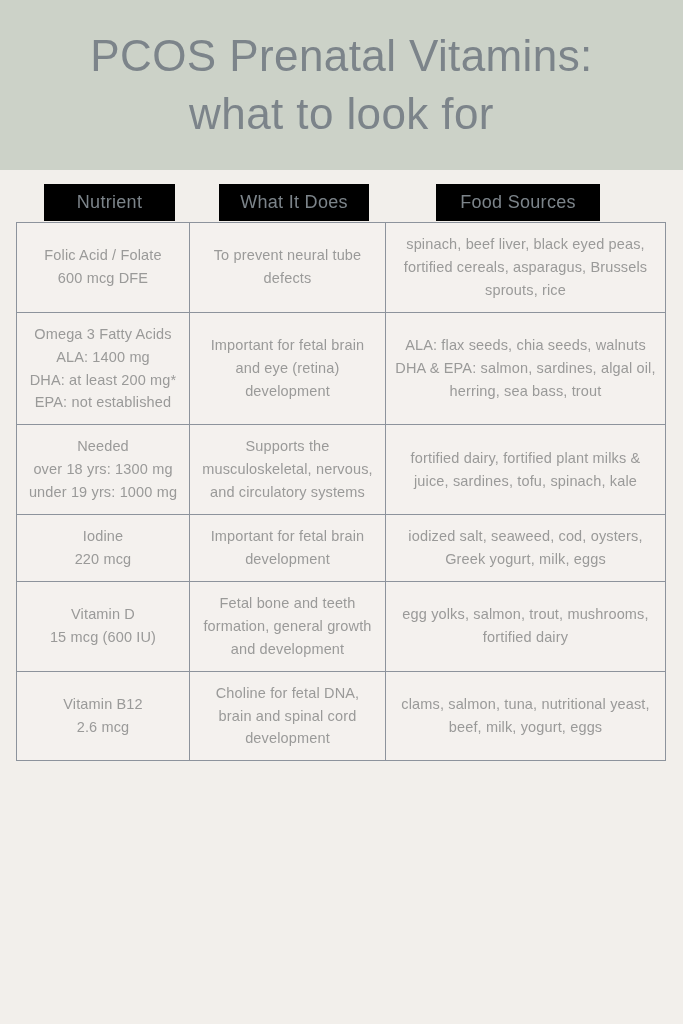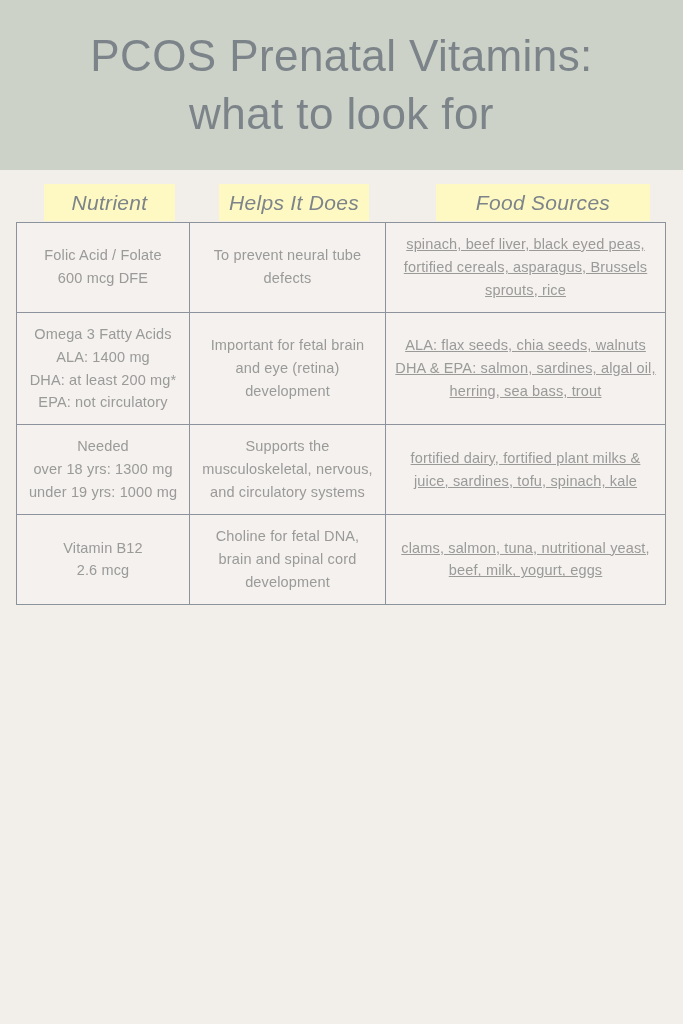--- a/index.html
+++ b/index.html
@@ -39,33 +39,32 @@
   
   .col-heads {
     position: relative;
     height: 52px;
     background: #f2efeb;
   }
   .pill {
     position: absolute;
     top: 14px;
     height: 37px;
-    background: #fef9c3;
+    background: #000000;
     color: #7c848a;
-    font-size: 21px;
+    font-size: 18px;
     font-weight: 300;
     letter-spacing: 0.3px;
     display: flex;
     align-items: center;
     justify-content: center;
-    font-style: italic;
   }
   .pill-nutrient   { left: 44px;  width: 131px; }
   .pill-does       { left: 219px; width: 150px; }
-  .pill-sources    { left: 436px; width: 214px; }
+  .pill-sources    { left: 436px; width: 164px; }
 
   
   .table-wrap {
     padding: 0 16px;
     box-sizing: border-box;
     background: #f2efeb;
   }
   table.vit {
     border-collapse: collapse;
     width: 594px;
@@ -80,75 +79,91 @@
     font-weight: 300;
     line-height: 1.58;
     letter-spacing: 0.15px;
     text-align: center;
     vertical-align: middle;
     padding: 10px 8px;
     box-sizing: border-box;
   }
   td.c-nutrient { width: 173px; }
   td.c-does     { width: 196px; }
-  td.c-sources  { width: 280px; text-decoration: underline; }
+  td.c-sources  { width: 280px; }
 
   td.c-sources { padding-left: 12px; padding-right: 12px; }
 
   .cell-line { display: block; }
 </style>
 </head>
 <body>
 
 <div class="hero">
   <div class="hero-line">PCOS Prenatal Vitamins:</div>
   <div class="hero-line">what to look for</div>
 </div>
 
 <div class="col-heads">
   <div class="pill pill-nutrient">Nutrient</div>
-  <div class="pill pill-does">Helps It Does</div>
+  <div class="pill pill-does">What It Does</div>
   <div class="pill pill-sources">Food Sources</div>
 </div>
 
 <div class="table-wrap">
   <table class="vit">
     <tbody>
         <tr>
           <td class="c-nutrient">
             <span class="cell-line">Folic Acid / Folate</span>
             <span class="cell-line">600 mcg DFE</span>
           </td>
           <td class="c-does">To prevent neural tube defects</td>
           <td class="c-sources">spinach, beef liver, black eyed peas, fortified cereals, asparagus, Brussels sprouts, rice</td>
         </tr>
         <tr>
           <td class="c-nutrient">
             <span class="cell-line">Omega 3 Fatty Acids</span>
             <span class="cell-line">ALA: 1400 mg</span>
             <span class="cell-line">DHA: at least 200 mg*</span>
-            <span class="cell-line">EPA: not circulatory</span>
+            <span class="cell-line">EPA: not established</span>
           </td>
           <td class="c-does">Important for fetal brain and eye (retina) development</td>
           <td class="c-sources">
             <span class="cell-line">ALA: flax seeds, chia seeds, walnuts</span>
             <span class="cell-line">DHA &amp; EPA: salmon, sardines, algal oil, herring, sea bass, trout</span>
           </td>
         </tr>
         <tr>
           <td class="c-nutrient">
             <span class="cell-line">Needed</span>
             <span class="cell-line">over 18 yrs: 1300 mg</span>
             <span class="cell-line">under 19 yrs: 1000 mg</span>
           </td>
           <td class="c-does">Supports the musculoskeletal, nervous, and circulatory systems</td>
           <td class="c-sources">fortified dairy, fortified plant milks &amp; juice, sardines, tofu, spinach, kale</td>
         </tr>
         <tr>
           <td class="c-nutrient">
+            <span class="cell-line">Iodine</span>
+            <span class="cell-line">220 mcg</span>
+          </td>
+          <td class="c-does">Important for fetal brain development</td>
+          <td class="c-sources">iodized salt, seaweed, cod, oysters, Greek yogurt, milk, eggs</td>
+        </tr>
+        <tr>
+          <td class="c-nutrient">
+            <span class="cell-line">Vitamin D</span>
+            <span class="cell-line">15 mcg (600 IU)</span>
+          </td>
+          <td class="c-does">Fetal bone and teeth formation, general growth and development</td>
+          <td class="c-sources">egg yolks, salmon, trout, mushrooms, fortified dairy</td>
+        </tr>
+        <tr>
+          <td class="c-nutrient">
             <span class="cell-line">Vitamin B12</span>
             <span class="cell-line">2.6 mcg</span>
           </td>
           <td class="c-does">Choline for fetal DNA, brain and spinal cord development</td>
           <td class="c-sources">clams, salmon, tuna, nutritional yeast, beef, milk, yogurt, eggs</td>
         </tr>
       </tbody>
   </table>
 </div>
 

